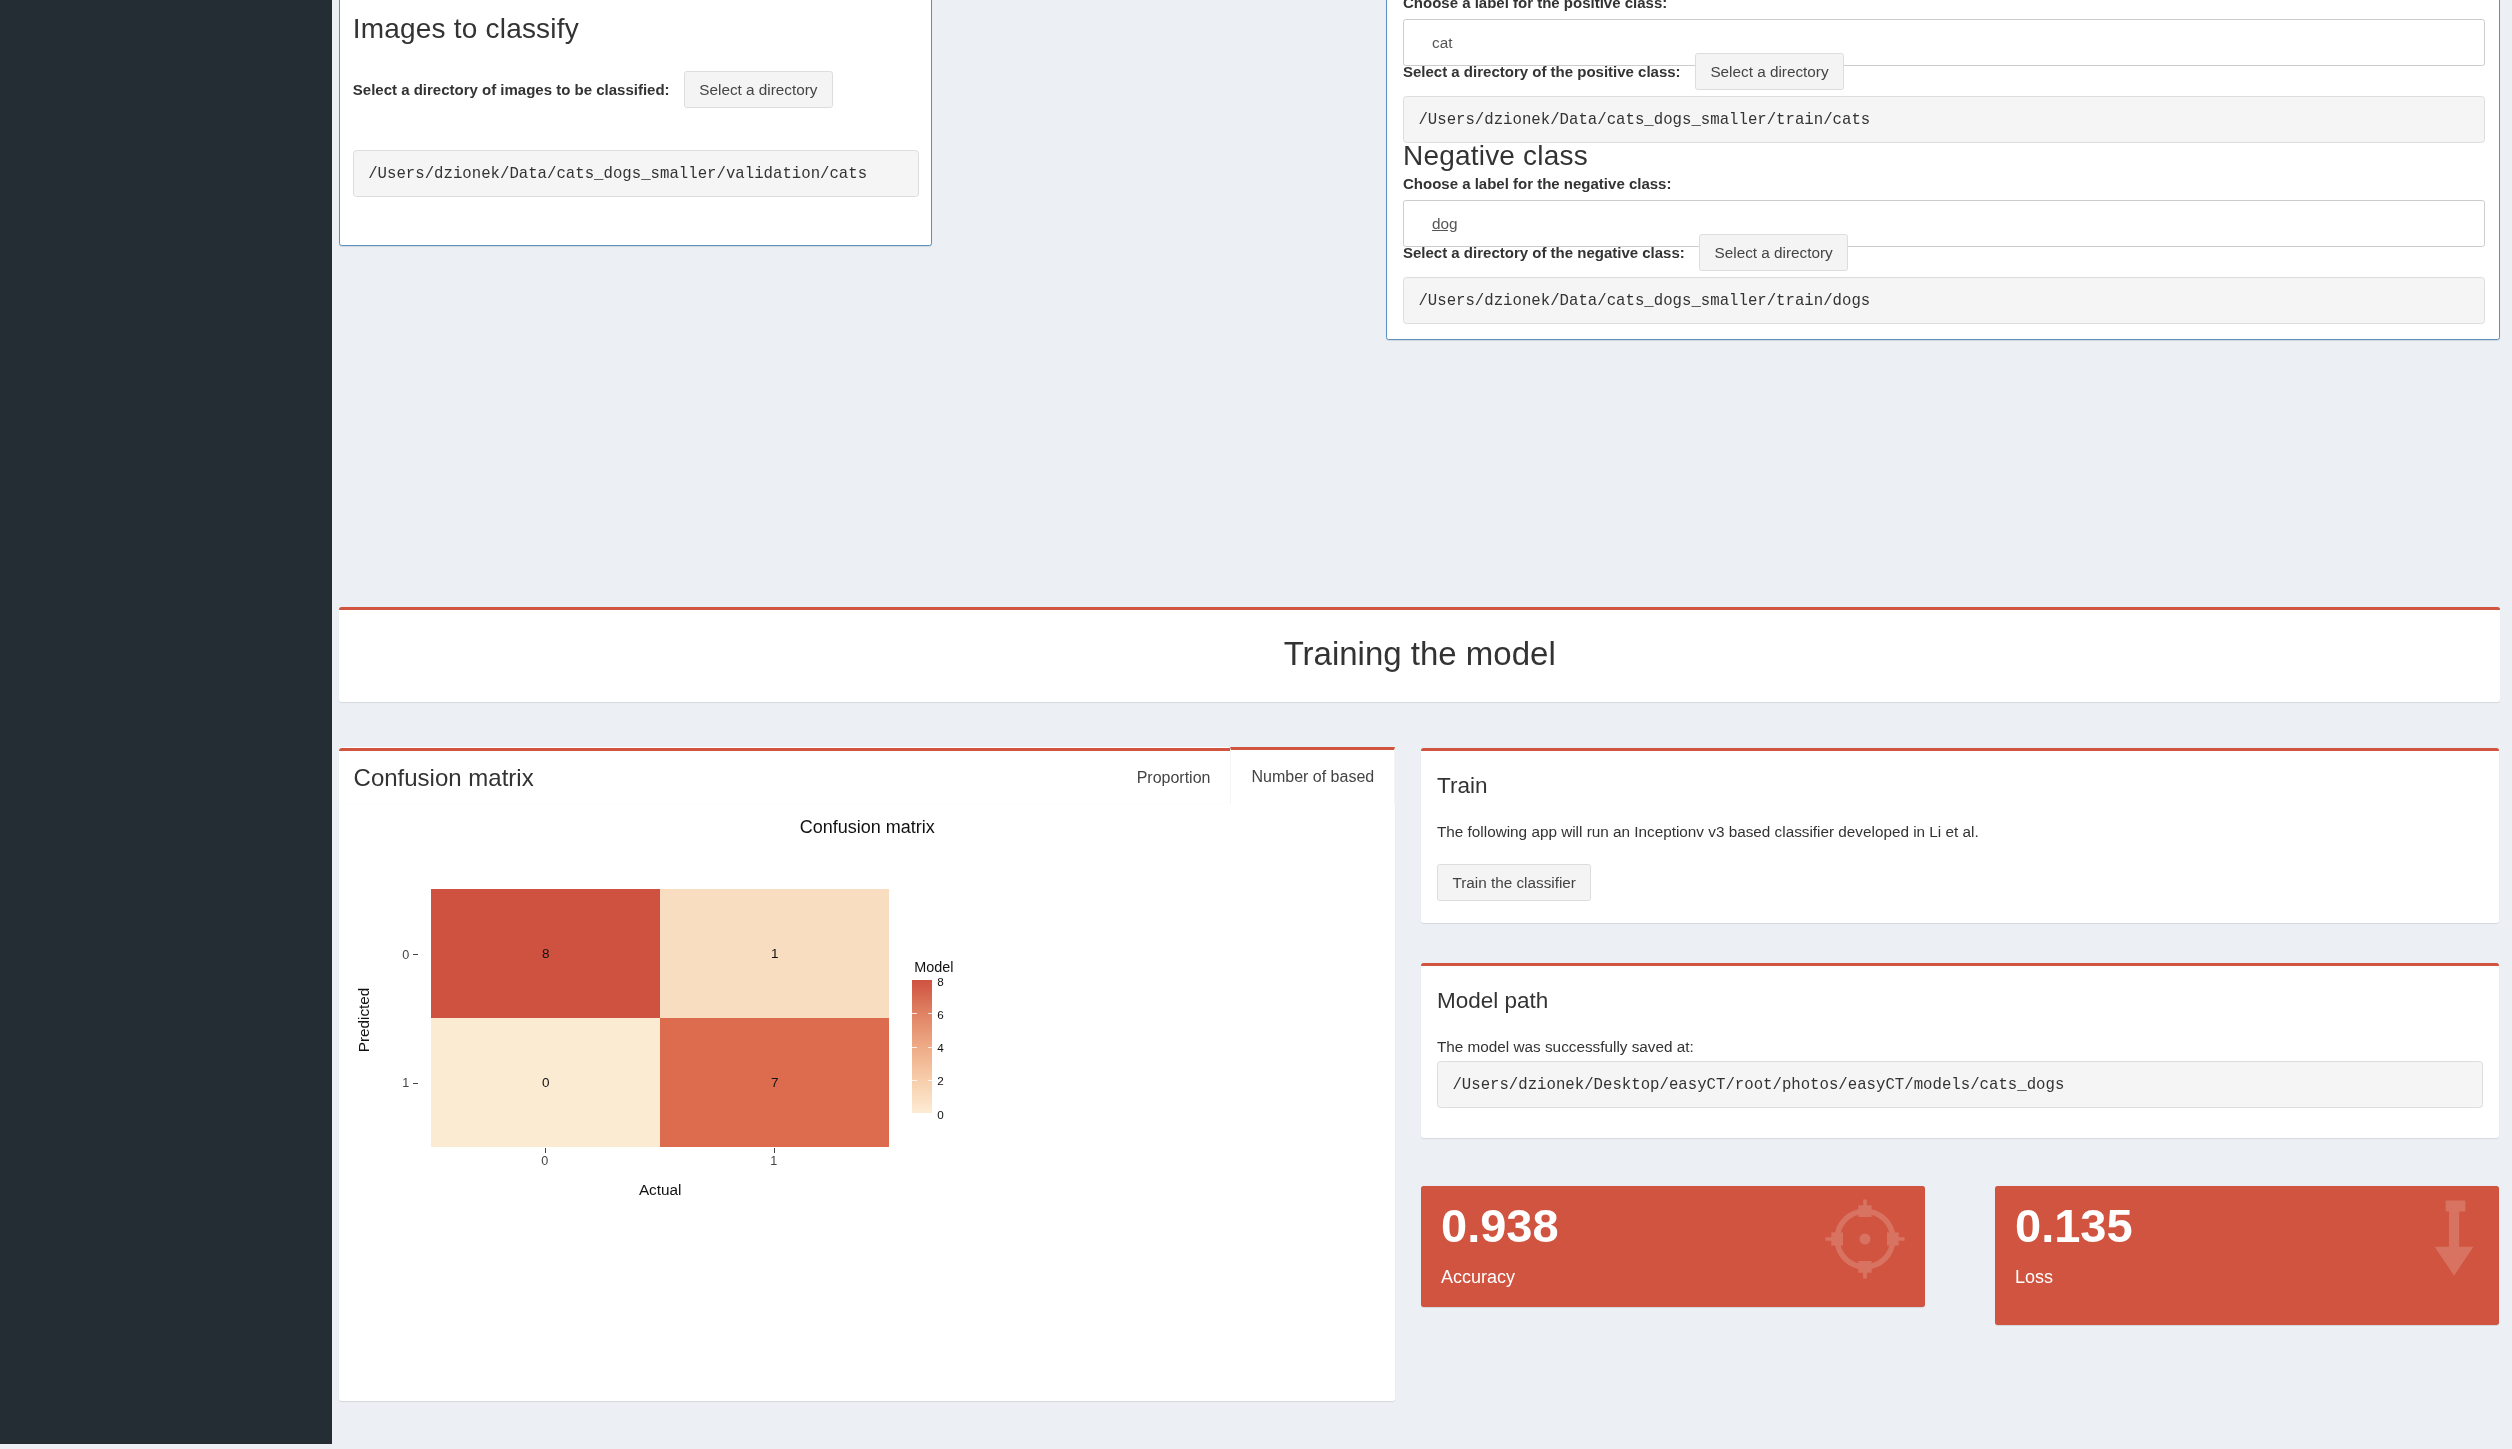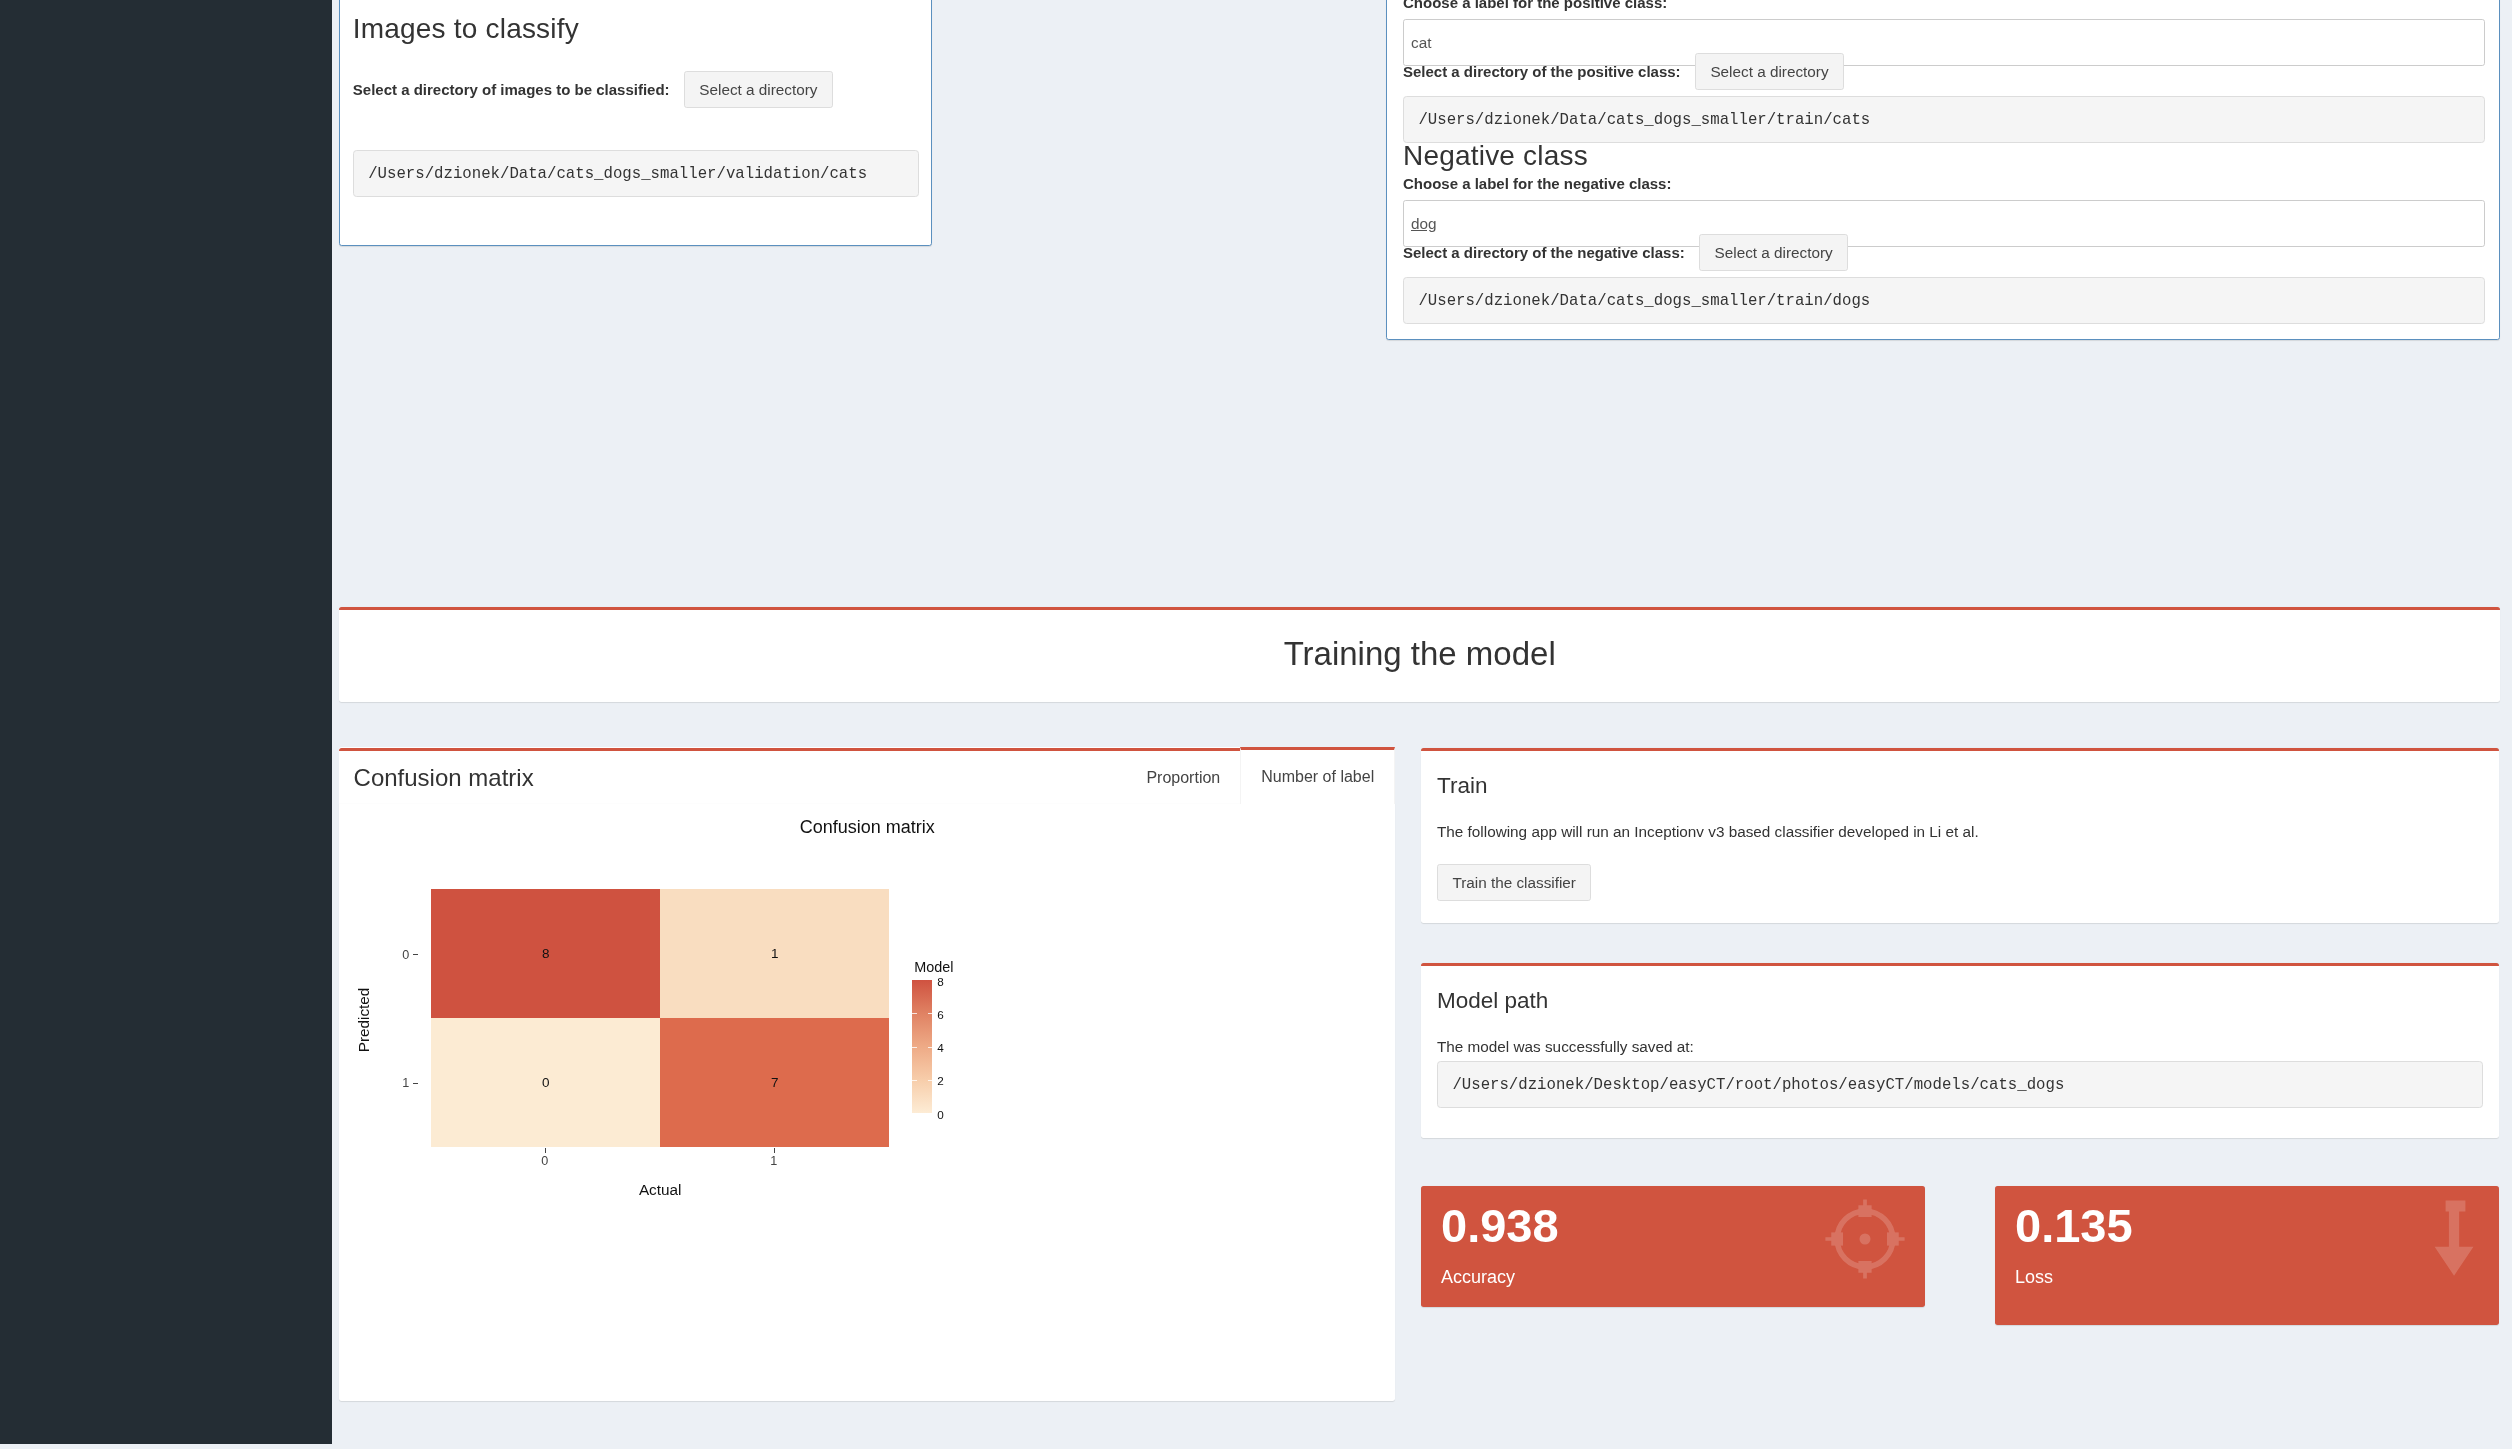--- a/index.html
+++ b/index.html
@@ -52,21 +52,21 @@
     line-height: 1;
     cursor: pointer;
   }
 
   .textinput {
     background: #ffffff;
     border: 0.9px solid #ccc;
     border-radius: 2.7px;
     height: 47px;
     display: flex; align-items: center;
-    padding: 0 7px;
+    padding: 0 28px;
     font-size: 15.3px; color: #555;
     font-family: "Liberation Sans", sans-serif;
   }
 
   .verbatim {
     background: #f5f5f5;
     border: 0.9px solid #ddd;
     border-radius: 3.6px;
     display: flex; align-items: center;
     padding: 0 14.4px;
@@ -196,21 +196,21 @@
 
     <div class="card redtop" style="left:7.2px; top:607px; width:2161px; height:95px;">
       <div style="position:absolute; left:0; right:0; top:25px; text-align:center; font-size:33px; color:#333;">Training the model</div>
     </div>
 
     <div class="tabbox" style="left:7.2px; top:748px; width:1056px;">
       <div class="tabhdr">
         <span class="tab-title">Confusion matrix</span>
         <div class="tabs">
           <div class="tab">Proportion</div>
-          <div class="tab active">Number of label</div>
+          <div class="tab active">Number of based</div>
         </div>
       </div>
 
       <div class="tabbody" style="height:597px;">
         <div class="plot">
           <div class="plot-title">Confusion matrix</div>
 
           <div class="heat" style="left:92px; top:85px; width:458px; height:258px;">
             <div class="cell" style="left:0; top:0; width:229px; height:129px; background:#cf5240;">8</div>
             <div class="cell" style="left:229px; top:0; width:229px; height:129px; background:#f9ddc0;">1</div>

